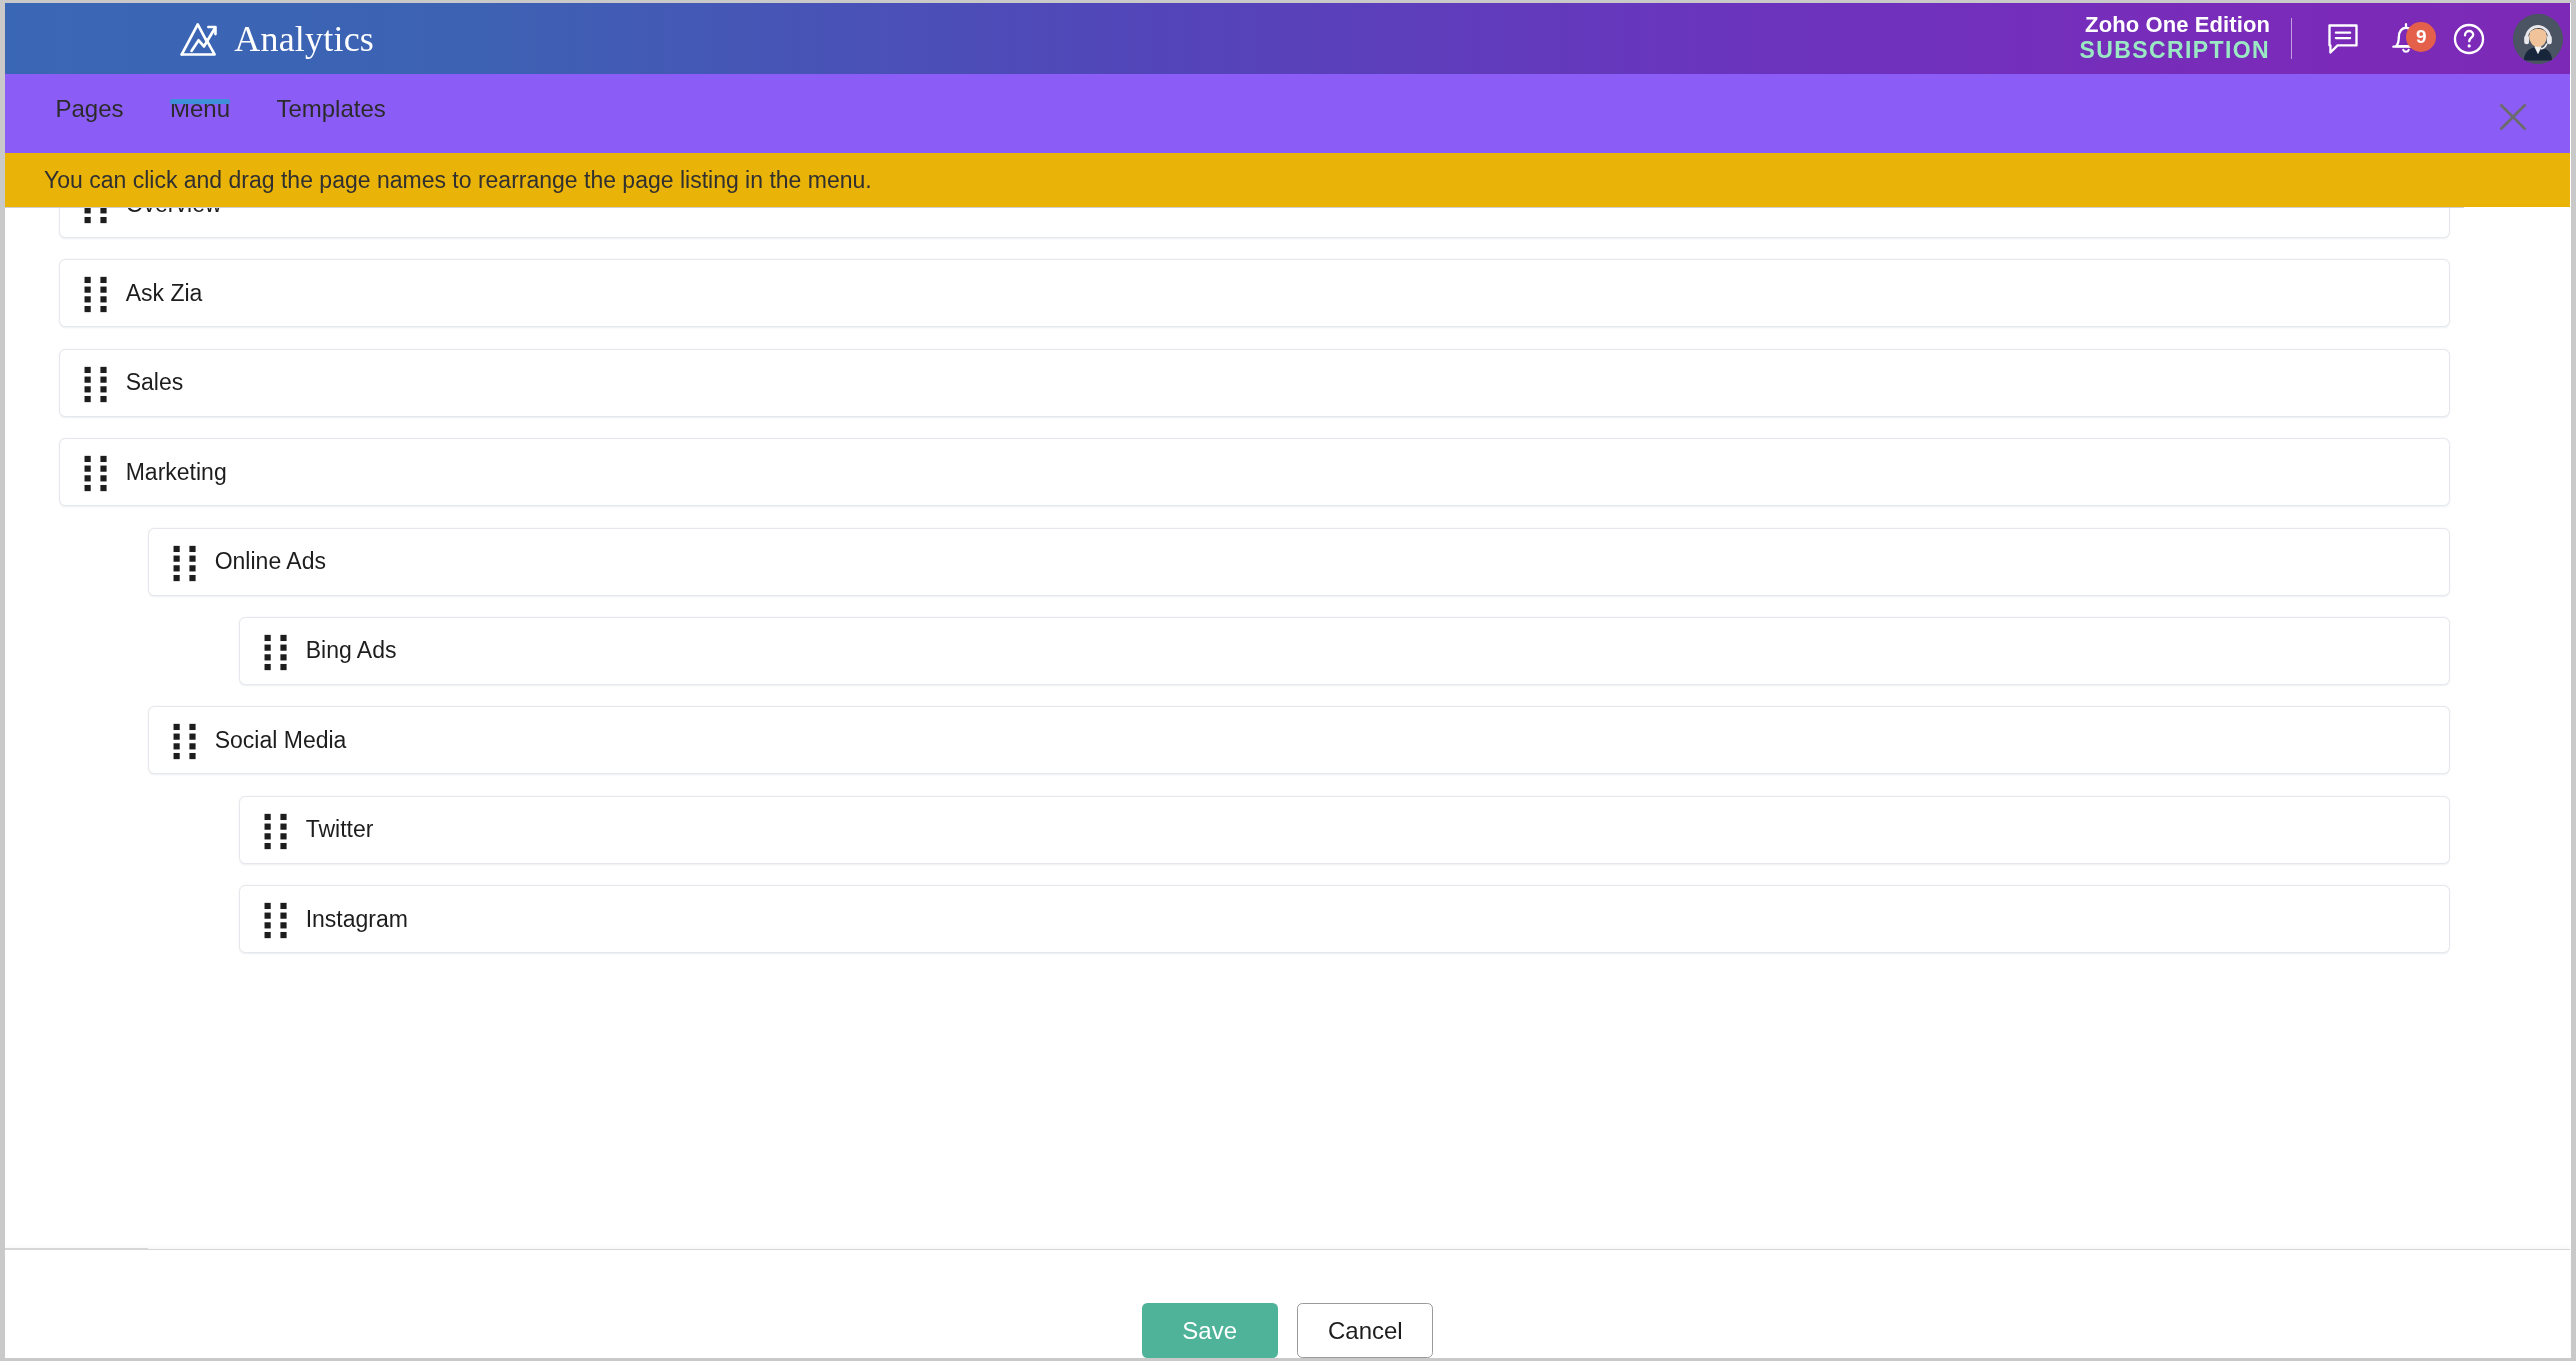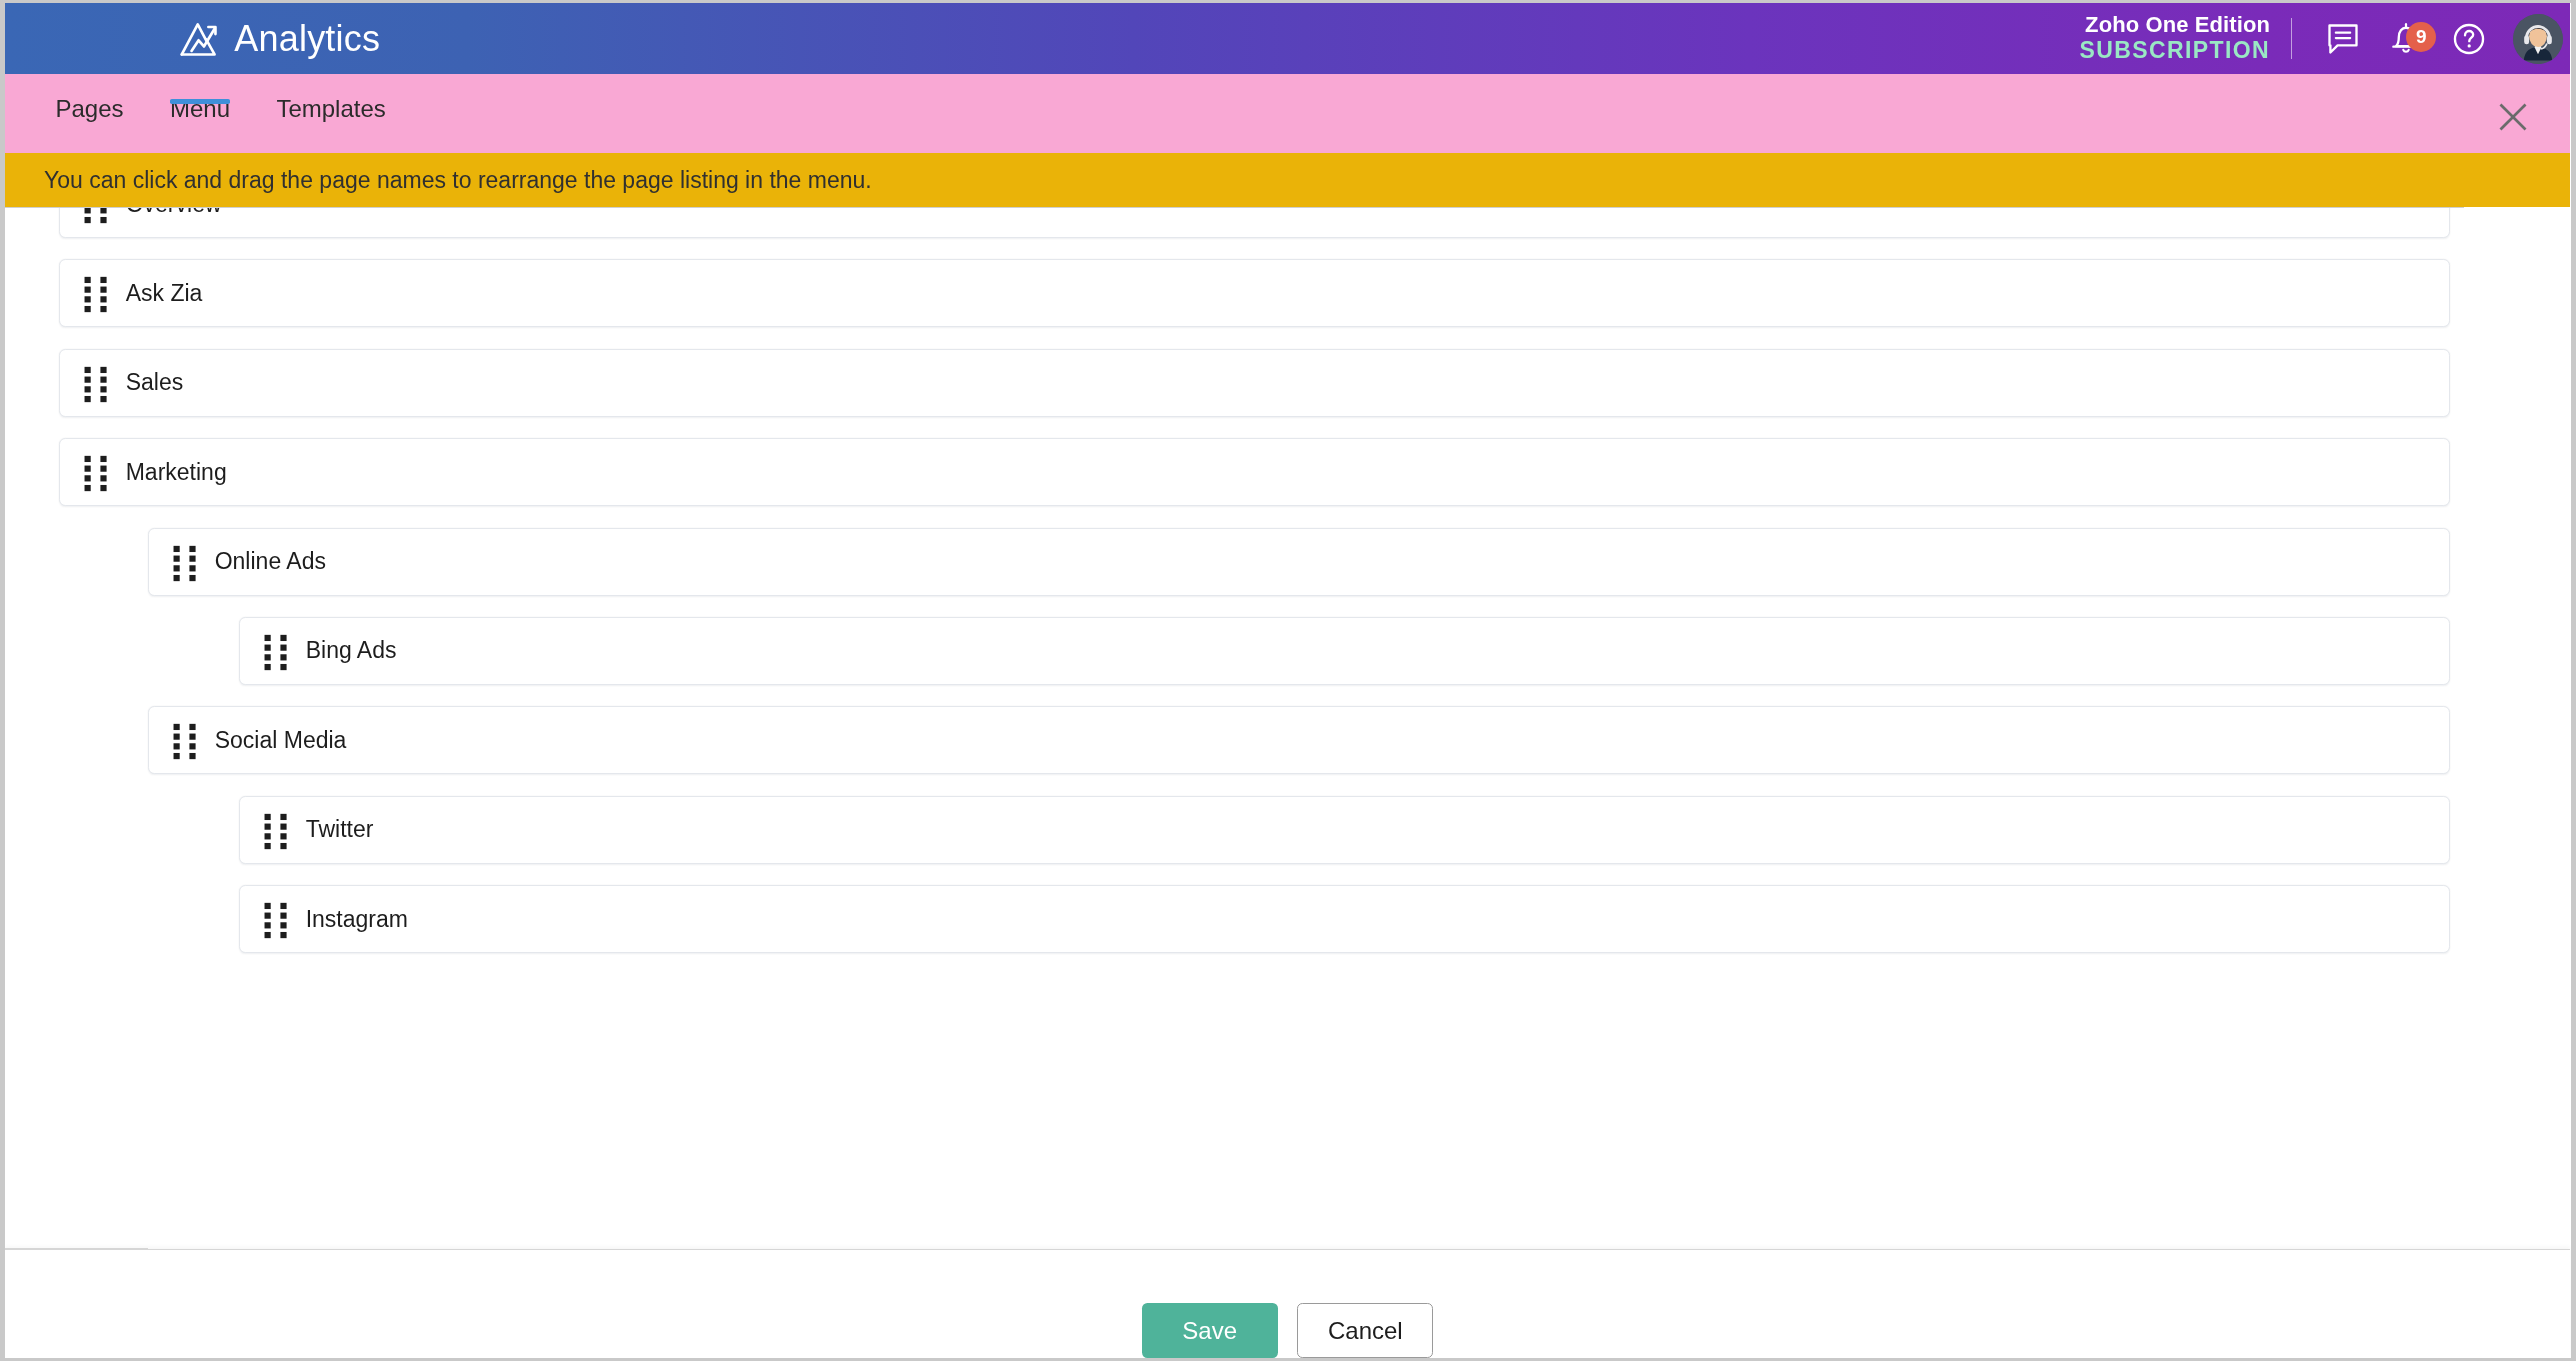--- a/index.html
+++ b/index.html
@@ -32,20 +32,21 @@
     height: 71px;
     background: linear-gradient(90deg, #3a67b5 0%, #3d62b3 18%, #5246b9 44%, #6b34bd 68%, #7a2bb9 88%, #7d29b7 100%);
     display: flex;
     align-items: center;
   }
   .brand {
     display: flex;
     align-items: center;
     gap: 14.3px;
     margin-left: 174px;
+    font-family: Liberation Serif, serif;
   }
   .brand-logo { width: 41px; height: 39px; display: block; }
   .brand-name {
     color: #ffffff;
     font-size: 36px;
     font-weight: 400;
     letter-spacing: 0.2px;
     line-height: 1;
   }
   .topbar-right {
@@ -96,21 +97,21 @@
     display: block;
     cursor: pointer;
   }
 
   
   #tabbar {
     position: absolute;
     left: 0; top: 71px;
     width: 2565px;
     height: 79px;
-    background: #f9a8d4;
+    background: #8b5cf6;
   }
   .tabs {
     display: flex;
     align-items: flex-start;
     height: 79px;
     padding-left: 38px;
   }
   .tab {
     position: relative;
     font-size: 24px;

